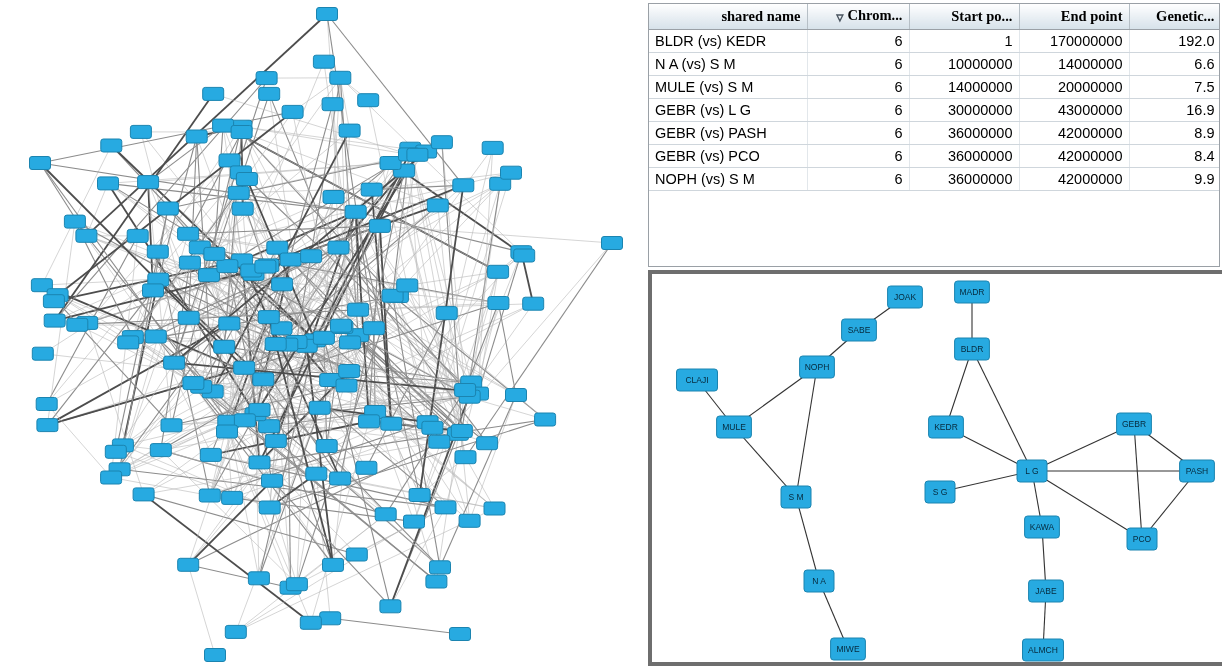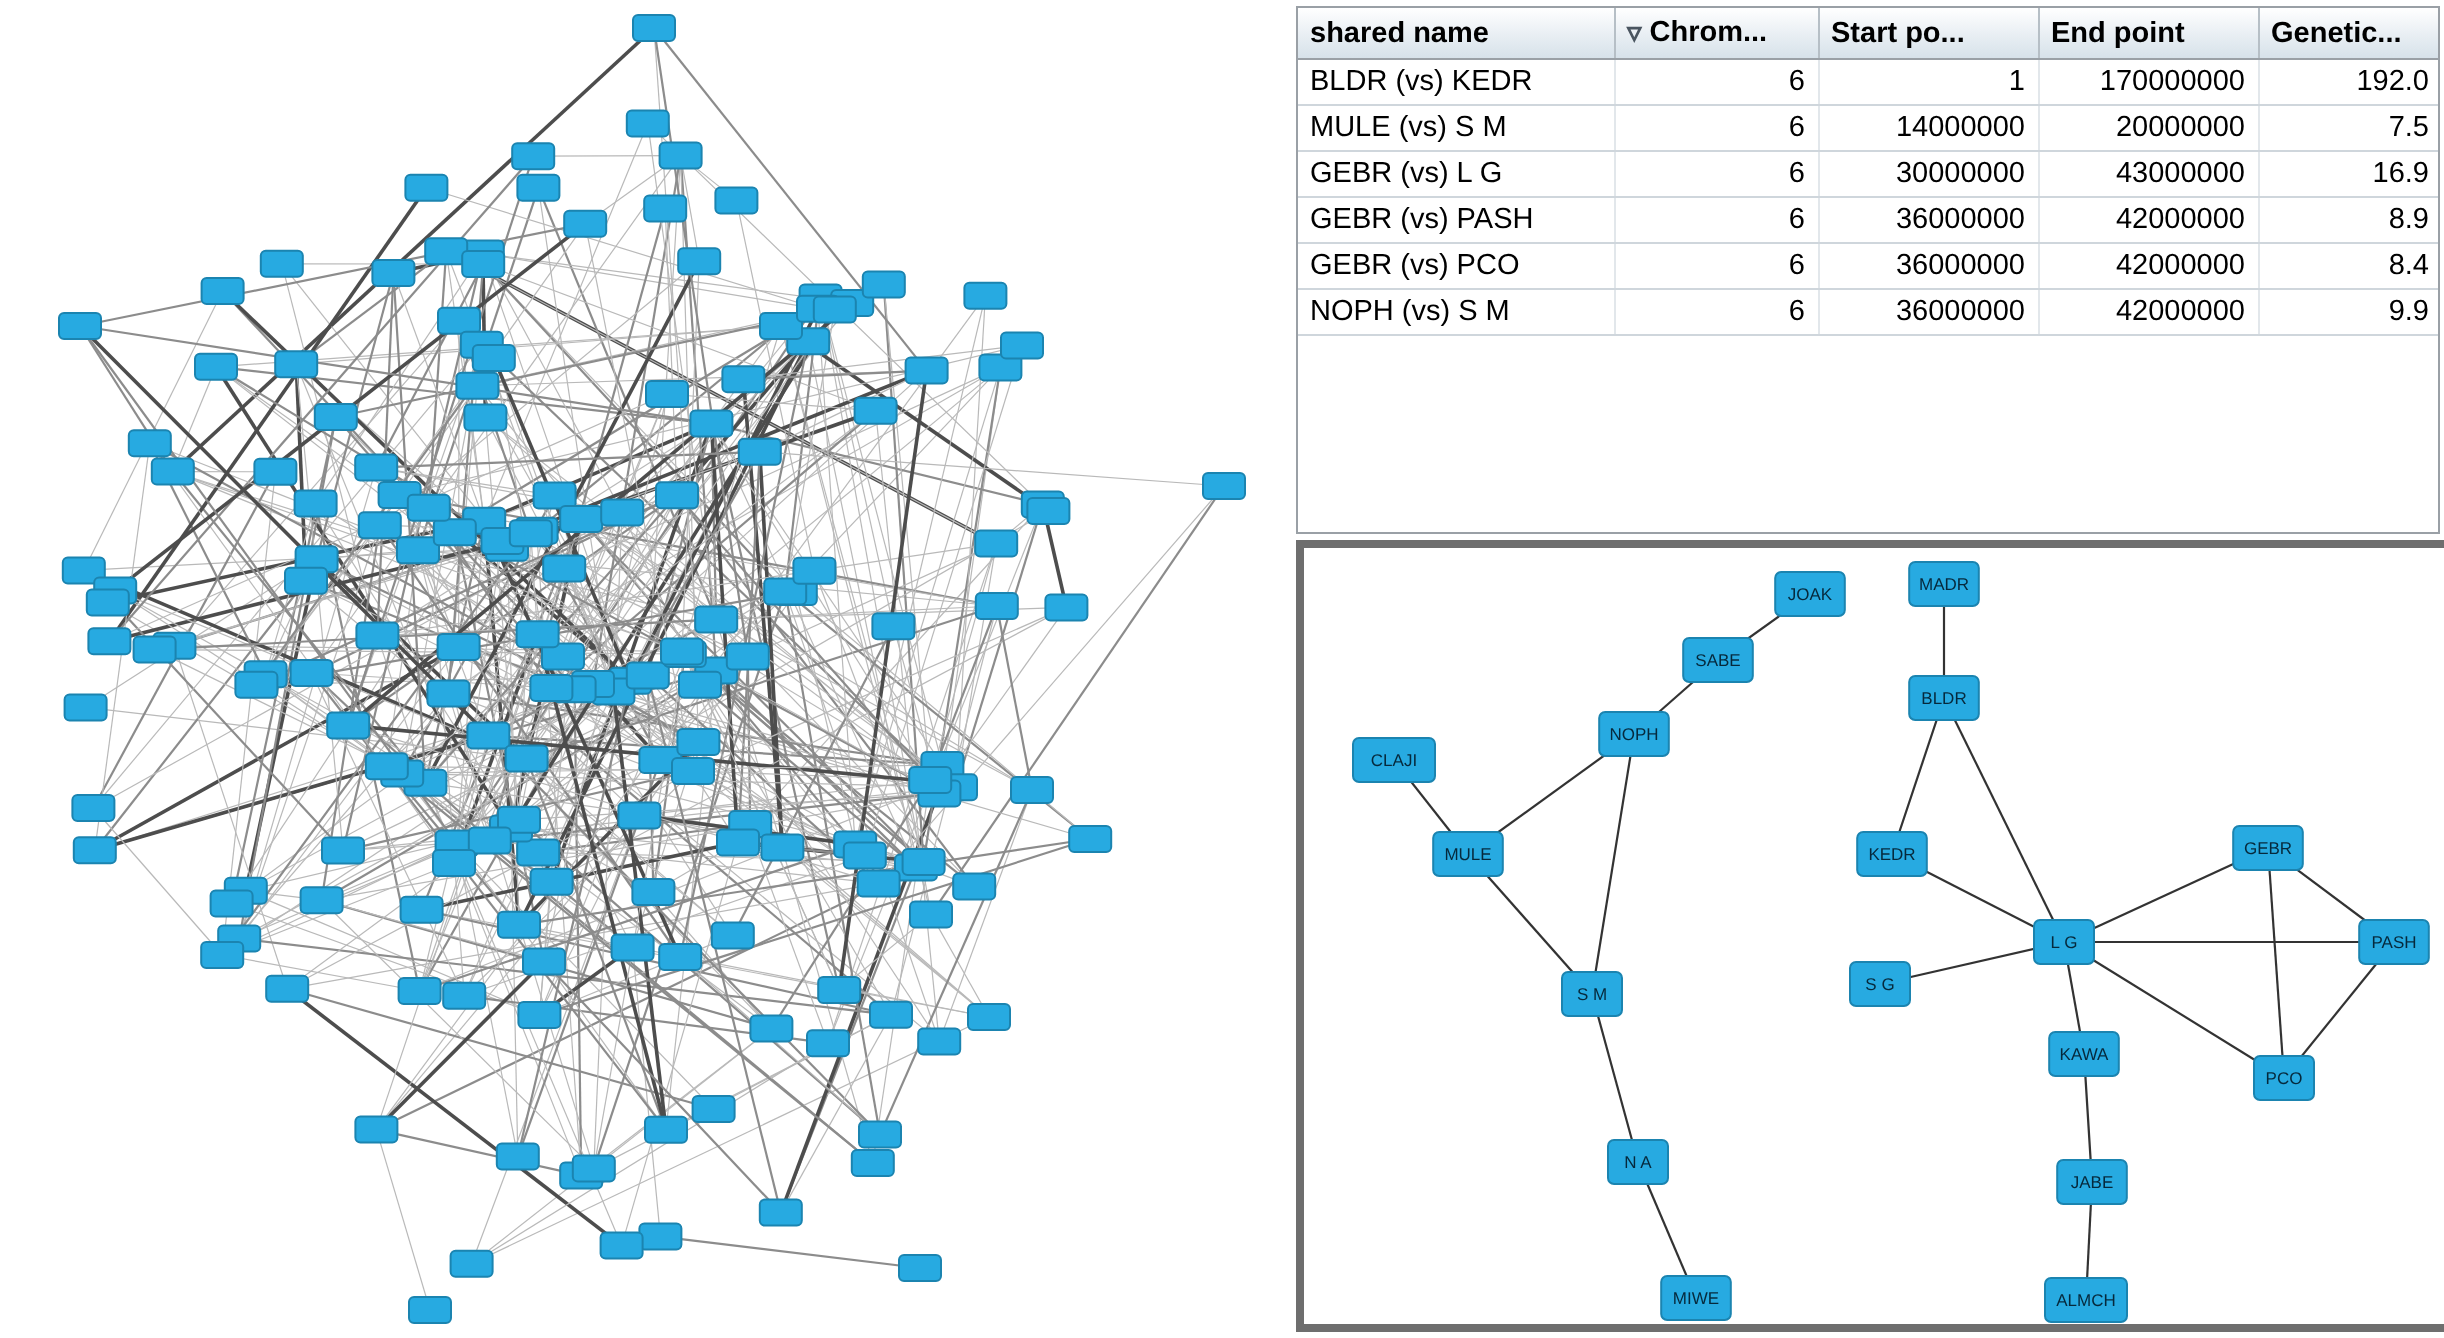--- a/index.html
+++ b/index.html
@@ -49,23 +49,24 @@
     table-layout: fixed;
   }
   table.datatable th {
     background: linear-gradient(to bottom, #ffffff 0%, #e8eef3 55%, #d7e2ea 100%);
     border-right: 1px solid #b6bfc6;
     border-bottom: 1px solid #9aa0a6;
     height: 25px;
     font-weight: bold;
     font-size: 14.5px;
     padding: 0 6px;
-    text-align: left;
+    text-align: right;
     white-space: nowrap;
     overflow: hidden;
+    font-family: Liberation Serif, serif;
   }
   table.datatable th.first {
     border-left: none;
   }
   table.datatable td {
     border-bottom: 1px solid #cfd6dc;
     border-right: 1px solid #e2e7eb;
     height: 22px;
     padding: 0 6px;
     white-space: nowrap;
@@ -1203,20 +1204,27 @@
     </thead>
     <tbody id="table-body">
         <tr>
           <td class="l">BLDR (vs) KEDR</td>
           <td class="r">6</td>
           <td class="r">1</td>
           <td class="r">170000000</td>
           <td class="r">192.0</td>
         </tr>
         <tr>
+          <td class="l">N A (vs) S M</td>
+          <td class="r">6</td>
+          <td class="r">10000000</td>
+          <td class="r">14000000</td>
+          <td class="r">6.6</td>
+        </tr>
+        <tr>
           <td class="l">MULE (vs) S M</td>
           <td class="r">6</td>
           <td class="r">14000000</td>
           <td class="r">20000000</td>
           <td class="r">7.5</td>
         </tr>
         <tr>
           <td class="l">GEBR (vs) L G</td>
           <td class="r">6</td>
           <td class="r">30000000</td>

